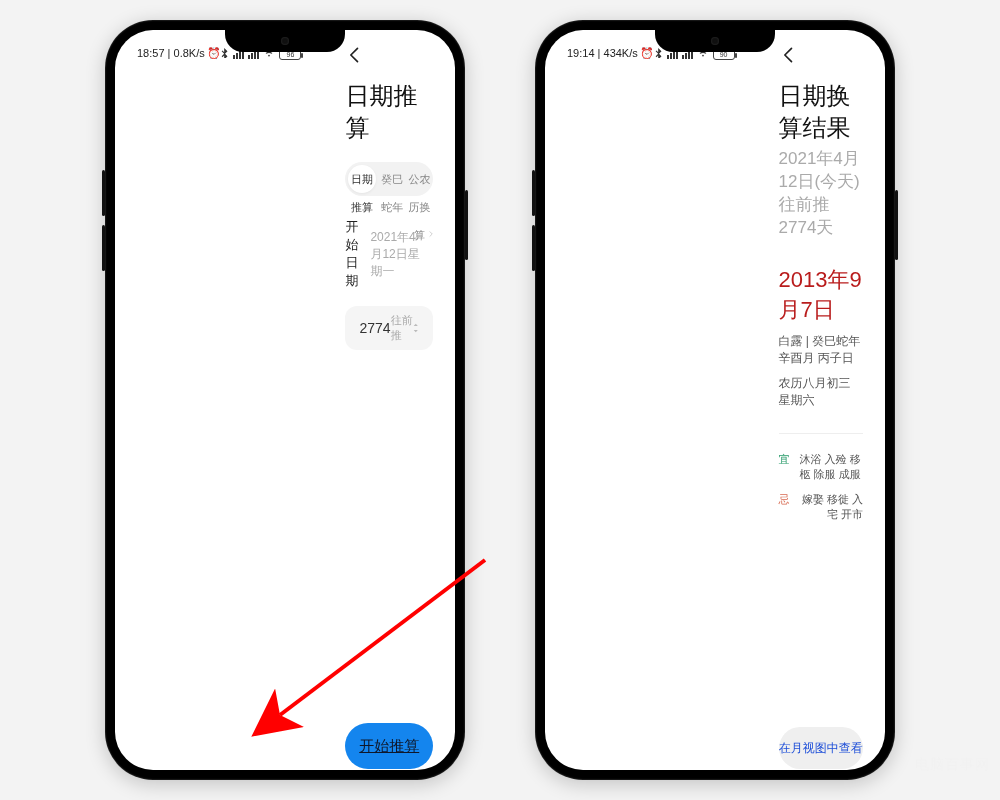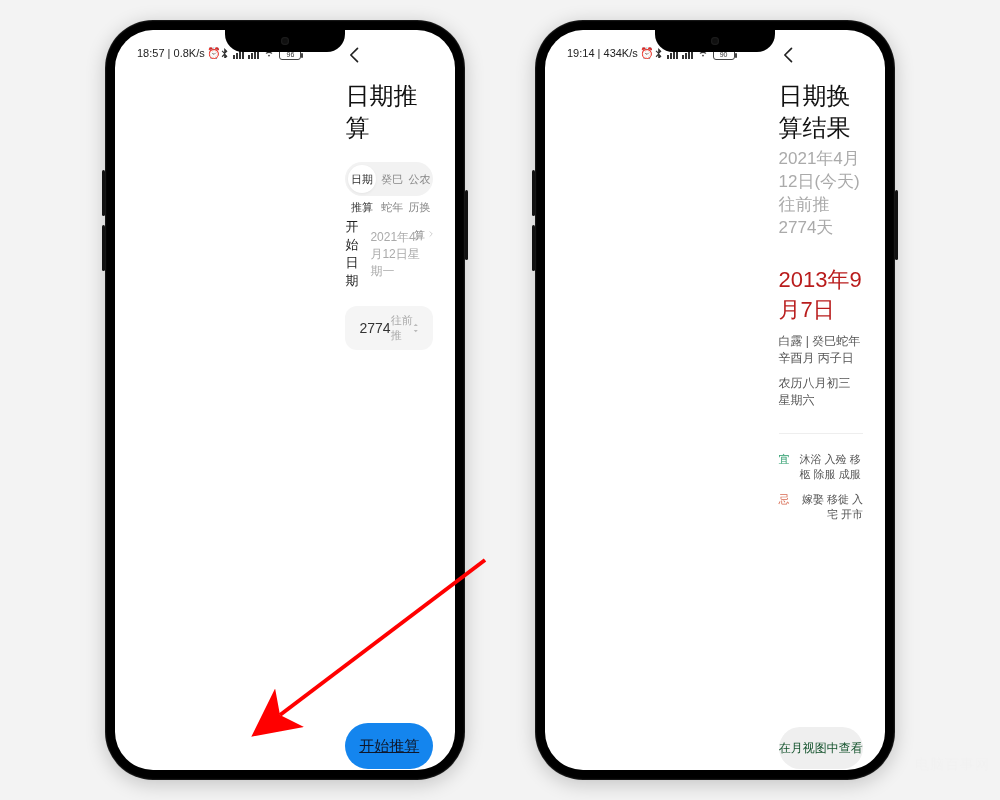--- a/index.html
+++ b/index.html
@@ -84,21 +84,21 @@
 
   
   .result-date { font-size:22px; font-weight:500; color:#b91c1c; margin-top:26px; }
   .result-line { font-size:12px; color:#555; margin-top:8px; }
   .divider { height:1px; background:#eee; margin-top:24px; }
   .lucky { display:flex; gap:10px; font-size:11px; margin-top:18px; align-items:flex-start; }
   .badge-yi { color:#2a9c6b; }
   .badge-ji { color:#d86b52; }
   .btn-row { margin-top:auto; display:flex; gap:12px; }
   .sec-btn {
-    flex:1; height:42px; border-radius:22px; background:#efefef; color:#14532d;
+    flex:1; height:42px; border-radius:22px; background:#efefef; color:#1d4ed8;
     display:flex; align-items:center; justify-content:center; font-size:12px;
   }
 
   
   .arrow-wrap { position:absolute; pointer-events:none; }
   .watermark { position:absolute; right:10px; bottom:26px; font-size:14px; color:#eee; opacity:0.35; letter-spacing:1px;}
 </style>
 </head>
 <body>
 

